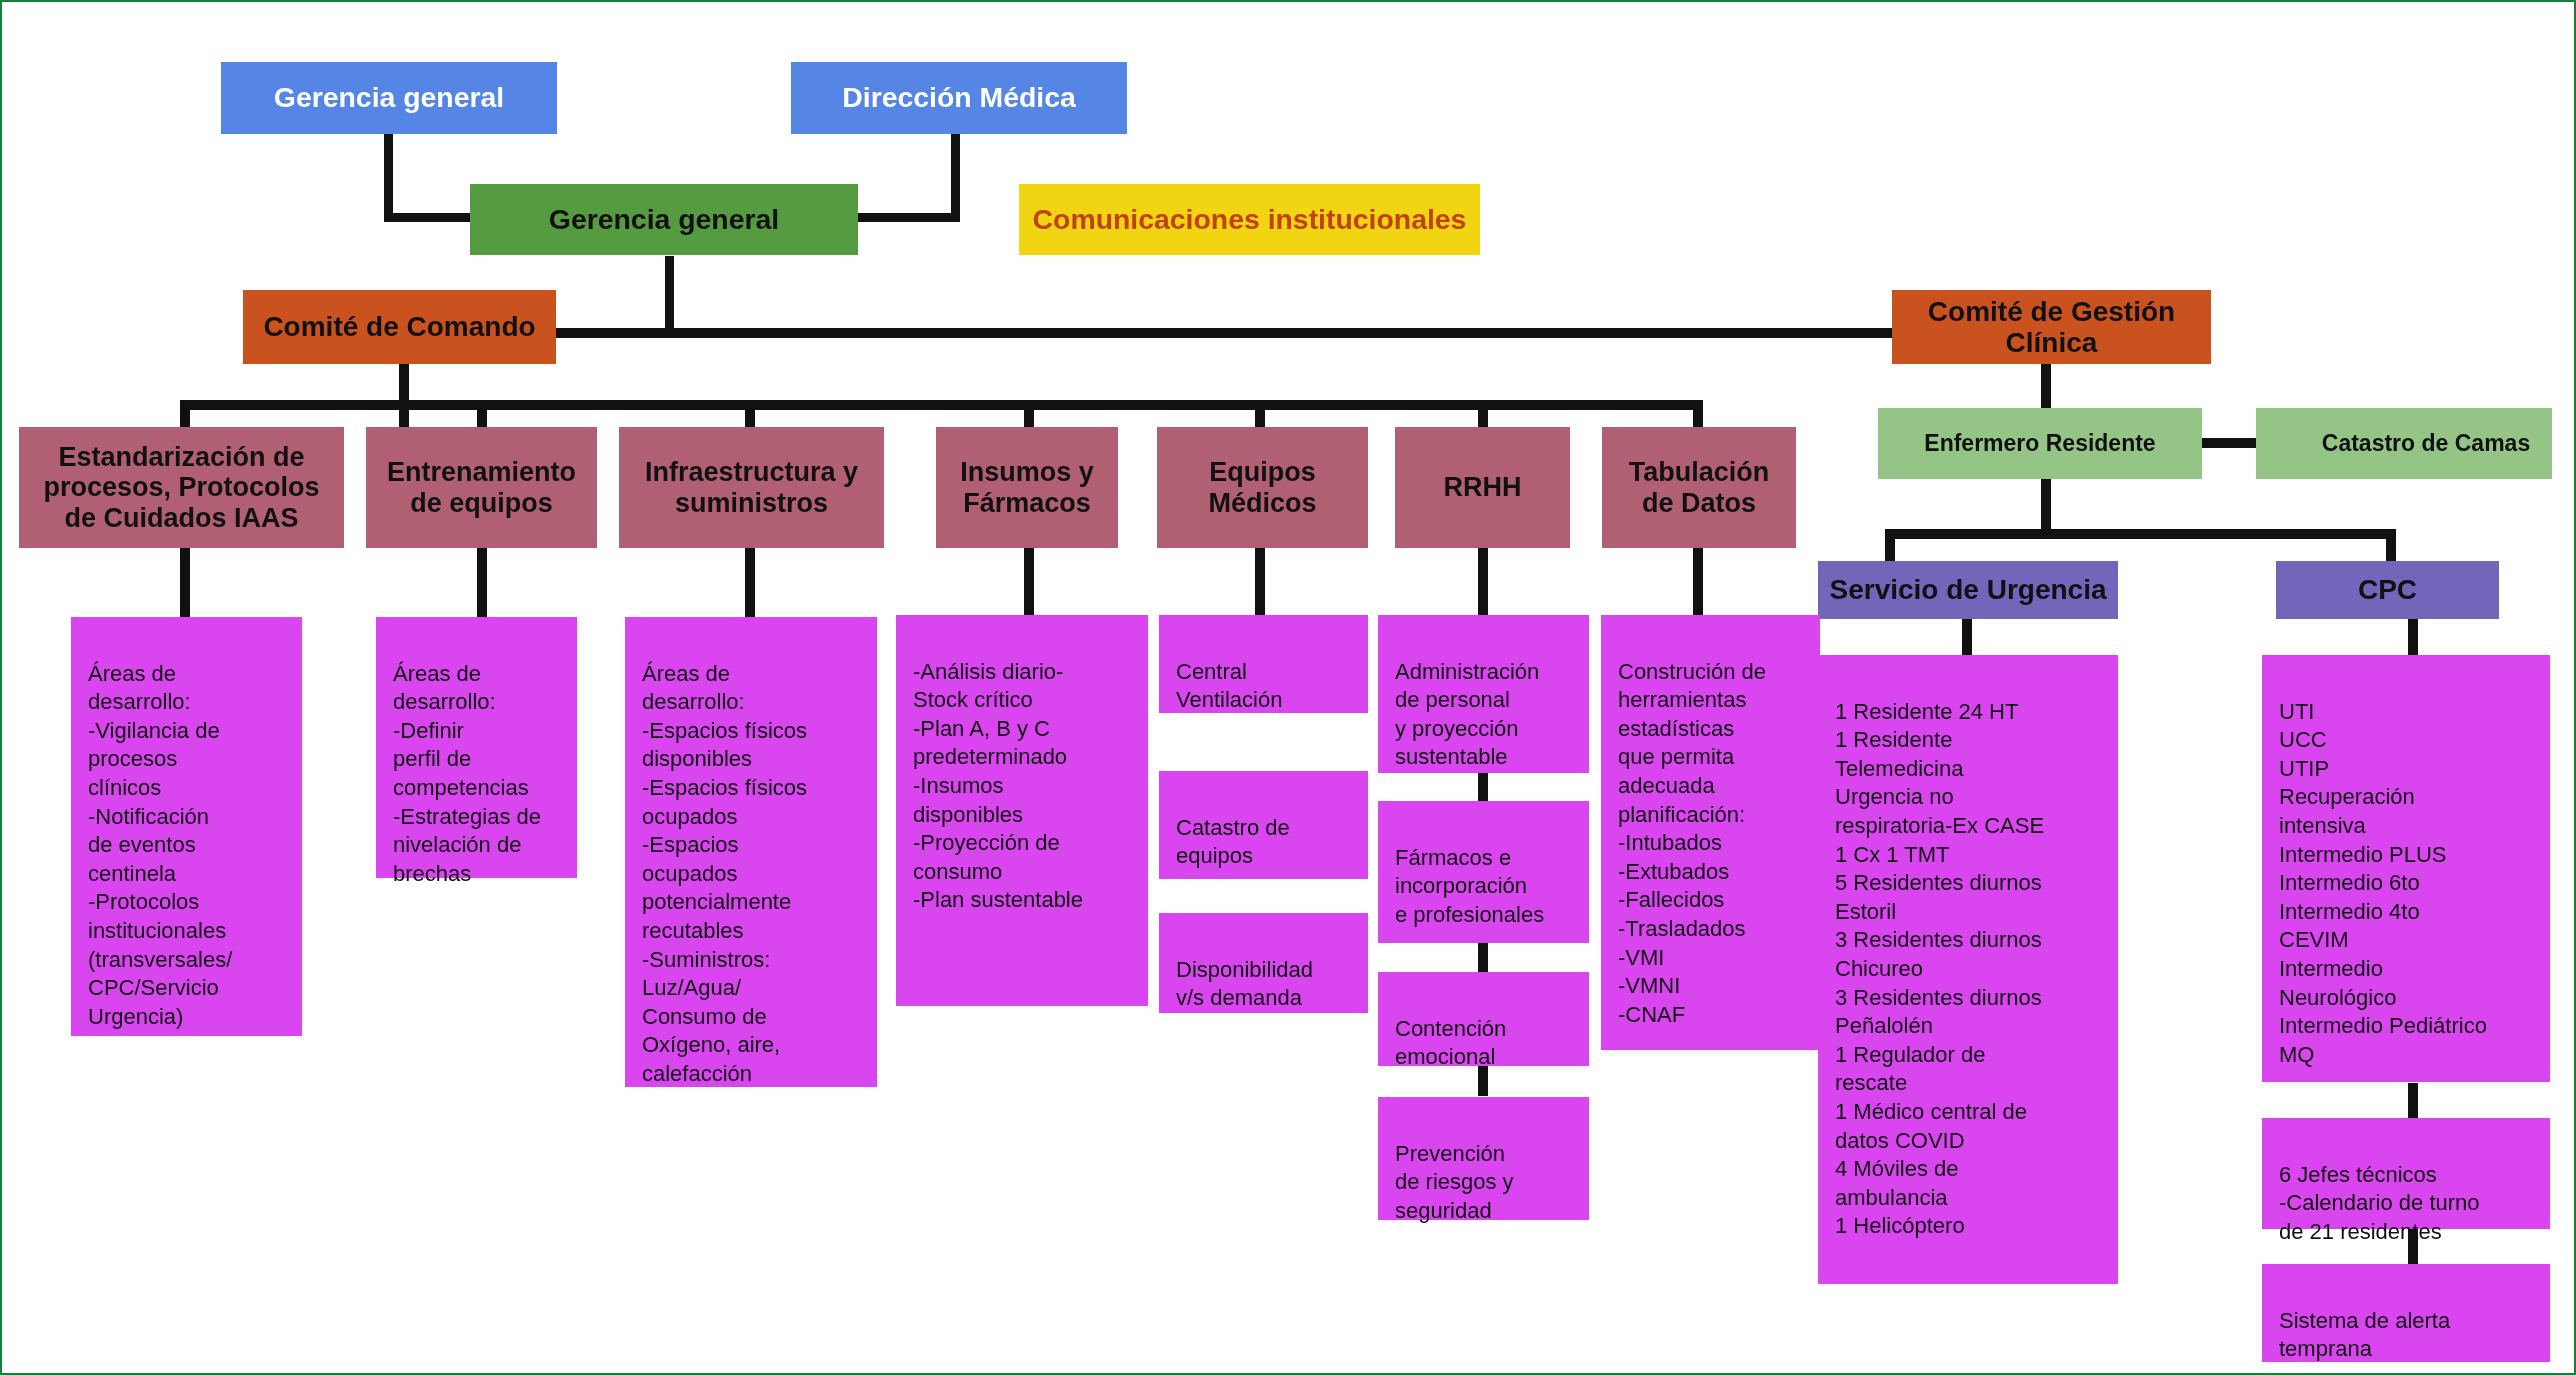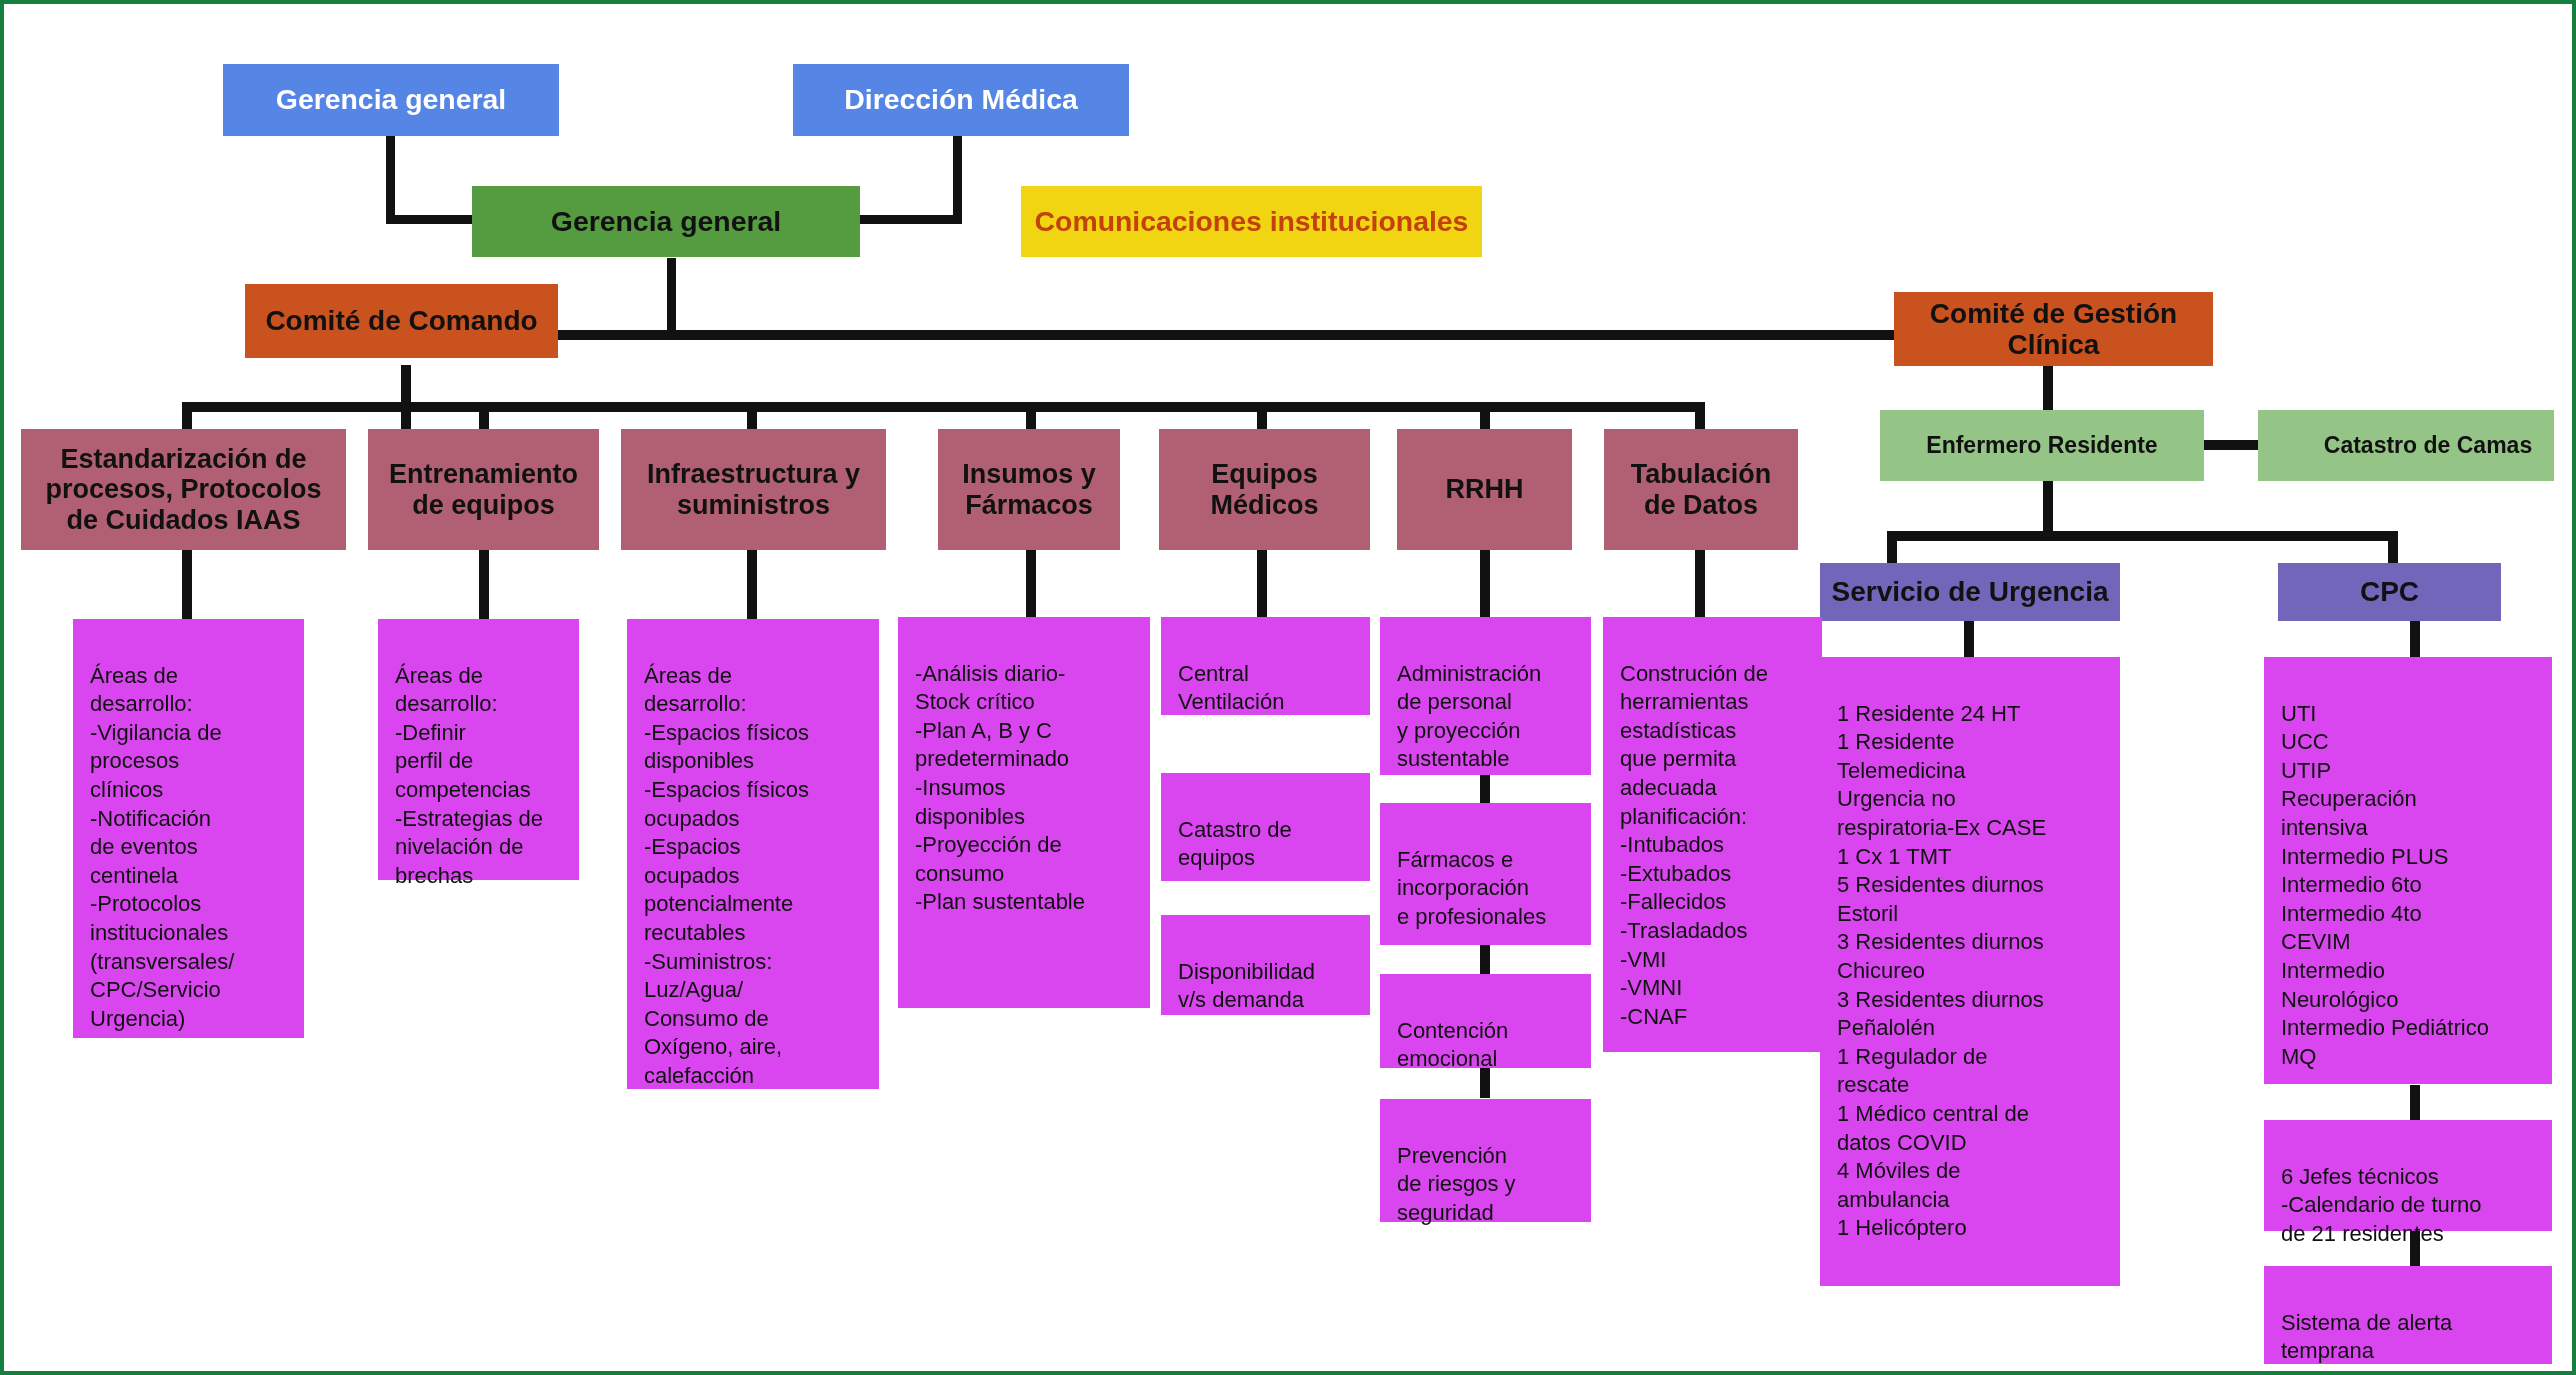--- a/index.html
+++ b/index.html
@@ -3,21 +3,21 @@
 <meta charset="utf-8">
 <style>
   html,body{margin:0;padding:0;background:#ffffff;}
   body{font-family:"Liberation Sans",sans-serif;}
 
   #canvas{
     position:relative;
     width:2576px;
     height:1375px;
     background:#ffffff;
-    border:4px solid #15803d;
+    border:2px solid #15803d;
     box-sizing:border-box;
     overflow:hidden;
   }
 
   
   .node{
     position:absolute;
     box-sizing:border-box;
     display:flex;
     align-items:center;
@@ -116,21 +116,21 @@
   </div>
 
   <div class="node green" style="left:468px;top:182px;width:388px;height:71px;">
     <span>Gerencia general</span>
   </div>
 
   <div class="node yellow" style="left:1017px;top:182px;width:461px;height:71px;">
     <span>Comunicaciones institucionales</span>
   </div>
 
-  <div class="node orange" style="left:241px;top:280px;width:313px;height:74px;">
+  <div class="node orange" style="left:241px;top:288px;width:313px;height:74px;">
     <span>Comité de Comando</span>
   </div>
 
   <div class="node orange" style="left:1890px;top:288px;width:319px;height:74px;">
     <span>Comité de Gestión
 Clínica</span>
   </div>
 
   <div class="node rose" style="left:17px;top:425px;width:325px;height:121px;">
     <span>Estandarización de

